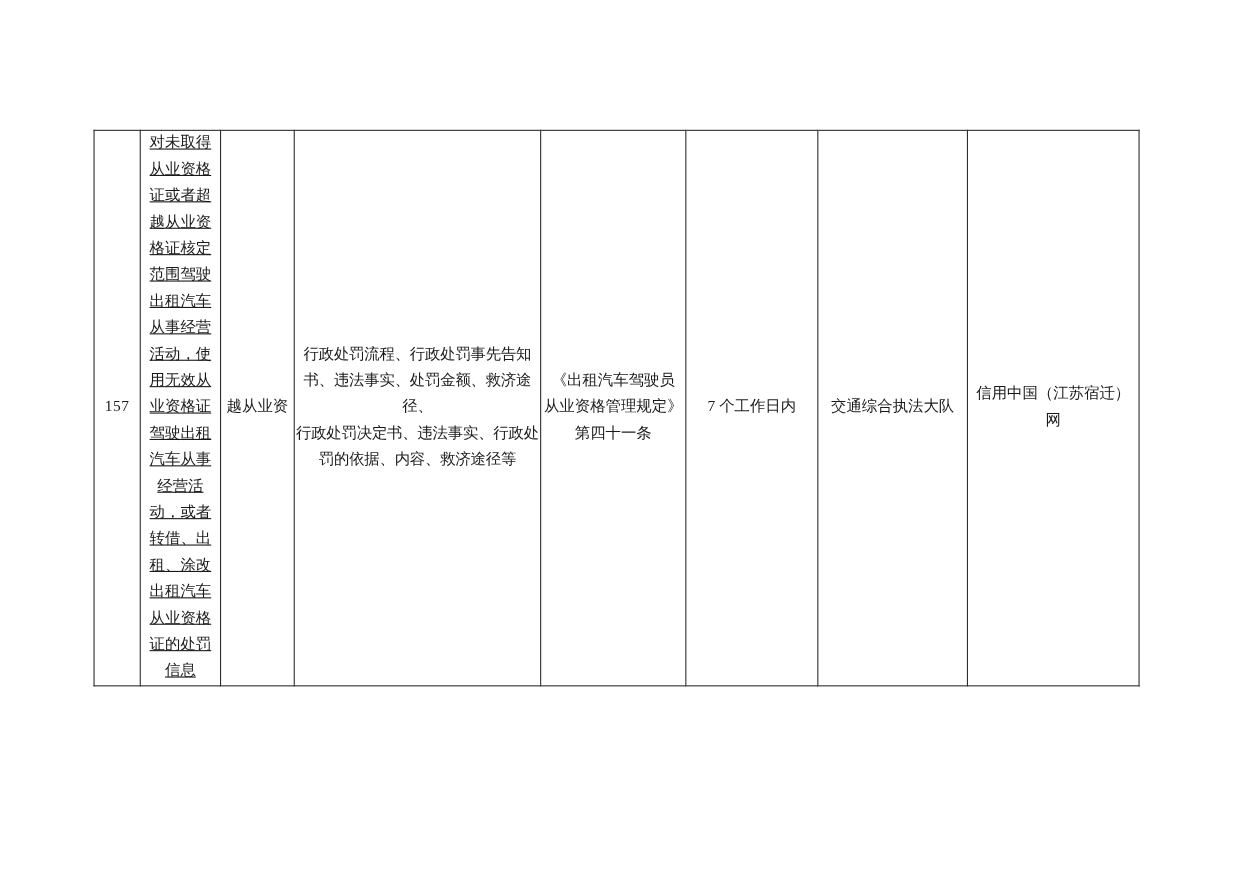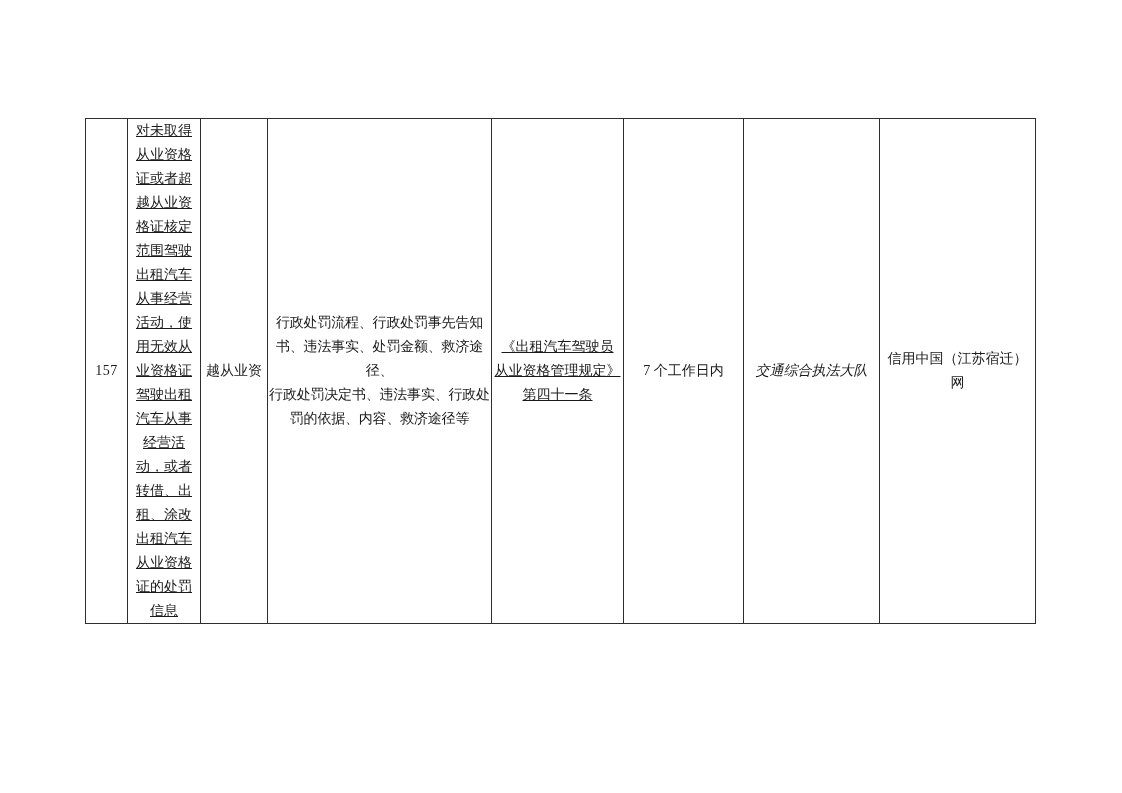--- a/index.html
+++ b/index.html
@@ -39,23 +39,23 @@
     font-size: 14px;
     line-height: 24px;
     padding: 0 1px;
     white-space: pre-line;
     overflow: hidden;
   }
   td.c1 { font-size: 14px; letter-spacing: 0.5px; margin-top: 37px; }
   td.c2 { line-height: 20.5px; font-size: 14px; text-decoration: underline; }
   td.c3 { font-size: 14px; }
   td.c4 { font-size: 13px; line-height: 24px; letter-spacing: -0.2px; }
-  td.c5 { font-size: 13.5px; line-height: 23px; text-decoration: underline; }
+  td.c5 { font-size: 13.5px; line-height: 23px; }
   td.c6 { font-size: 14px; }
-  td.c7 { font-size: 14px; font-style: italic; }
+  td.c7 { font-size: 14px; }
   td.c8 { font-size: 14px; line-height: 23px; }
 </style>
 </head>
 <body>
 
 <div class="page">
   <table class="grid">
     <colgroup>
       <col style="width:42px">
       <col style="width:73px">

